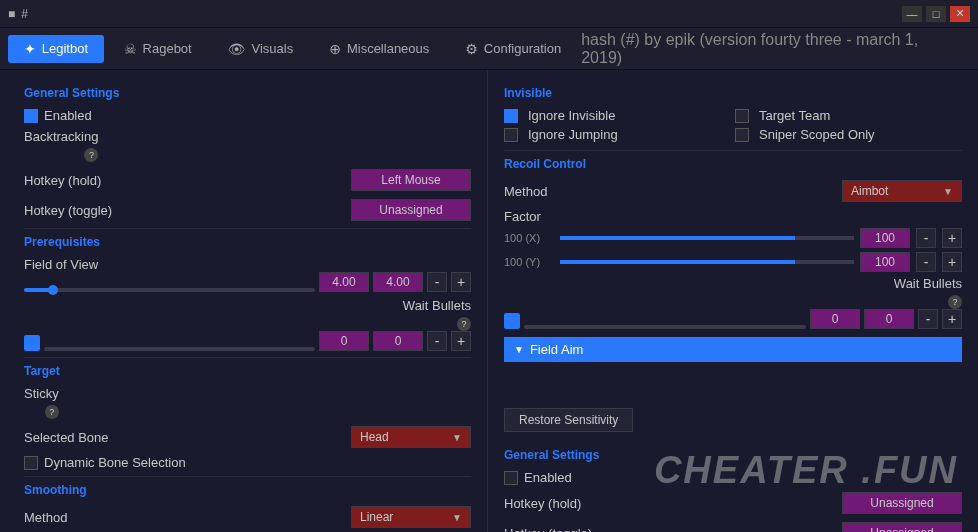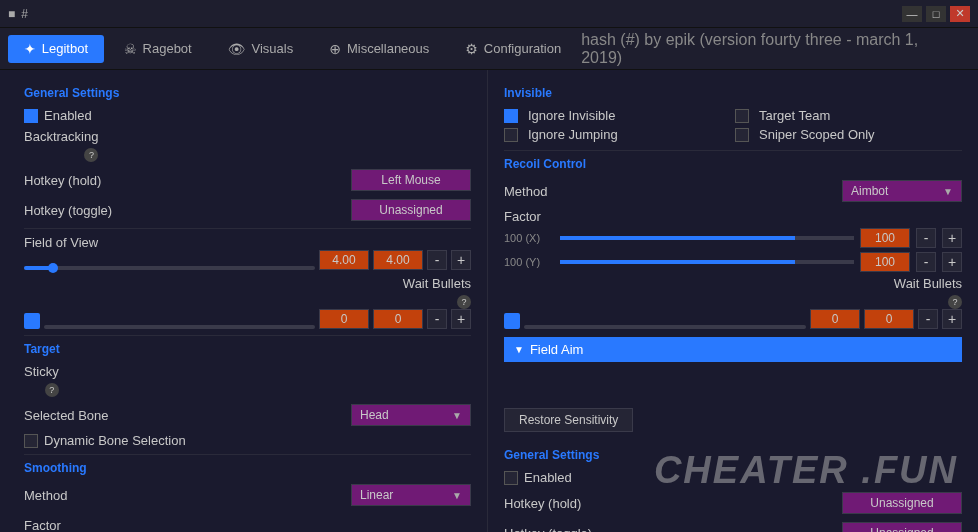--- a/index.html
+++ b/index.html
@@ -171,42 +171,42 @@
     .slider-thumb {
       width: 10px;
       height: 10px;
       background: #2979ff;
       border-radius: 50%;
       position: absolute;
       top: -3px;
       transform: translateX(-50%);
     }
     .num-display {
-      background: #c2410c;
+      background: #701a75;
       border: 1px solid #3a3a4a;
       color: #c8c8c8;
       padding: 2px 6px;
       min-width: 50px;
       text-align: center;
       font-size: 12px;
     }
     .stepper-btn {
       background: #252535;
       border: 1px solid #3a3a4a;
       color: #c8c8c8;
       width: 20px;
       height: 20px;
       cursor: pointer;
       display: flex;
       align-items: center;
       justify-content: center;
       font-size: 14px;
     }
     .dropdown-btn {
-      background: #701a75;
+      background: #7f1d1d;
       border: 1px solid #3a3a4a;
       color: #c8c8c8;
       padding: 3px 8px;
       font-size: 12px;
       cursor: pointer;
       display: flex;
       align-items: center;
       gap: 6px;
       min-width: 120px;
       justify-content: space-between;
@@ -346,20 +346,21 @@
       <span>Hotkey (hold)</span>
       <button class="hotkey-btn">Left Mouse</button>
     </div>
     <div class="setting-row">
       <span>Hotkey (toggle)</span>
       <button class="hotkey-btn">Unassigned</button>
     </div>
 
     <hr class="divider">
 
+    <div class="section-title">Prerequisites</div>
 
     <div style="margin-bottom:6px;">
       <span>Field of View</span>
       <div class="full-slider-row">
         <div class="slider-track" style="flex:1;">
           <div class="slider-fill" style="width:10%;"></div>
           <div class="slider-thumb" style="left:10%;"></div>
         </div>
         <div class="num-display">4.00</div>
         <div class="num-display">4.00</div>

